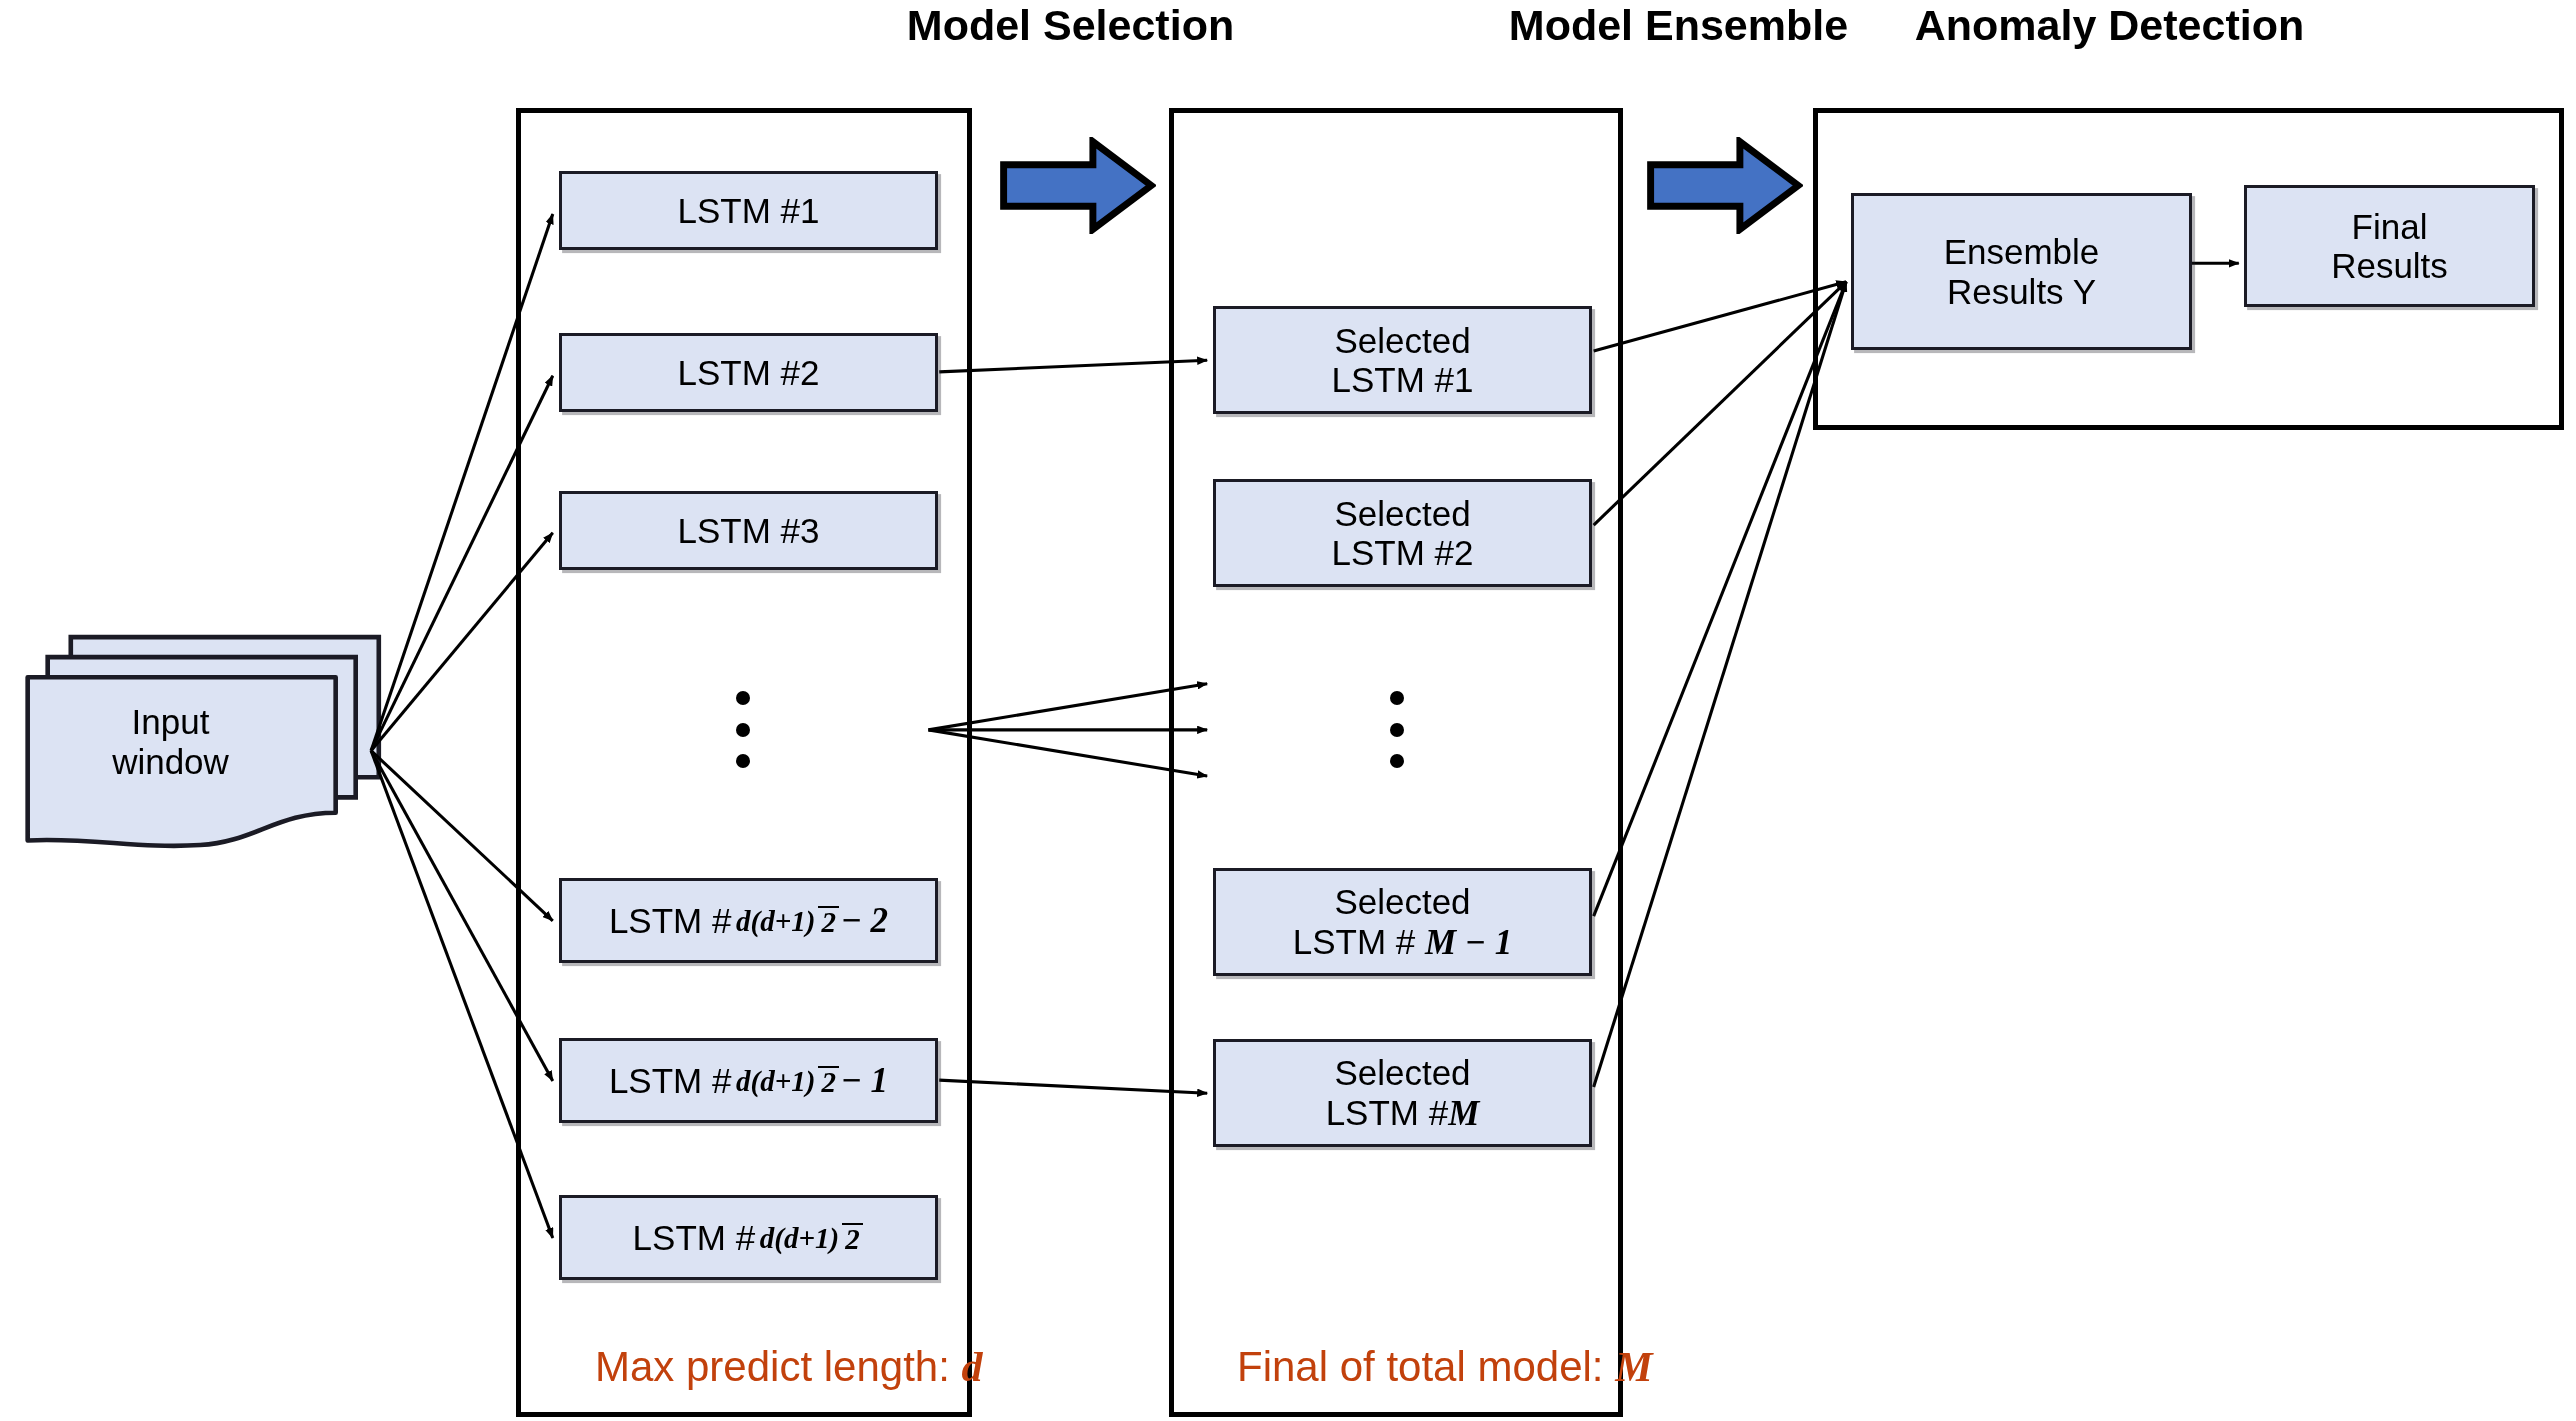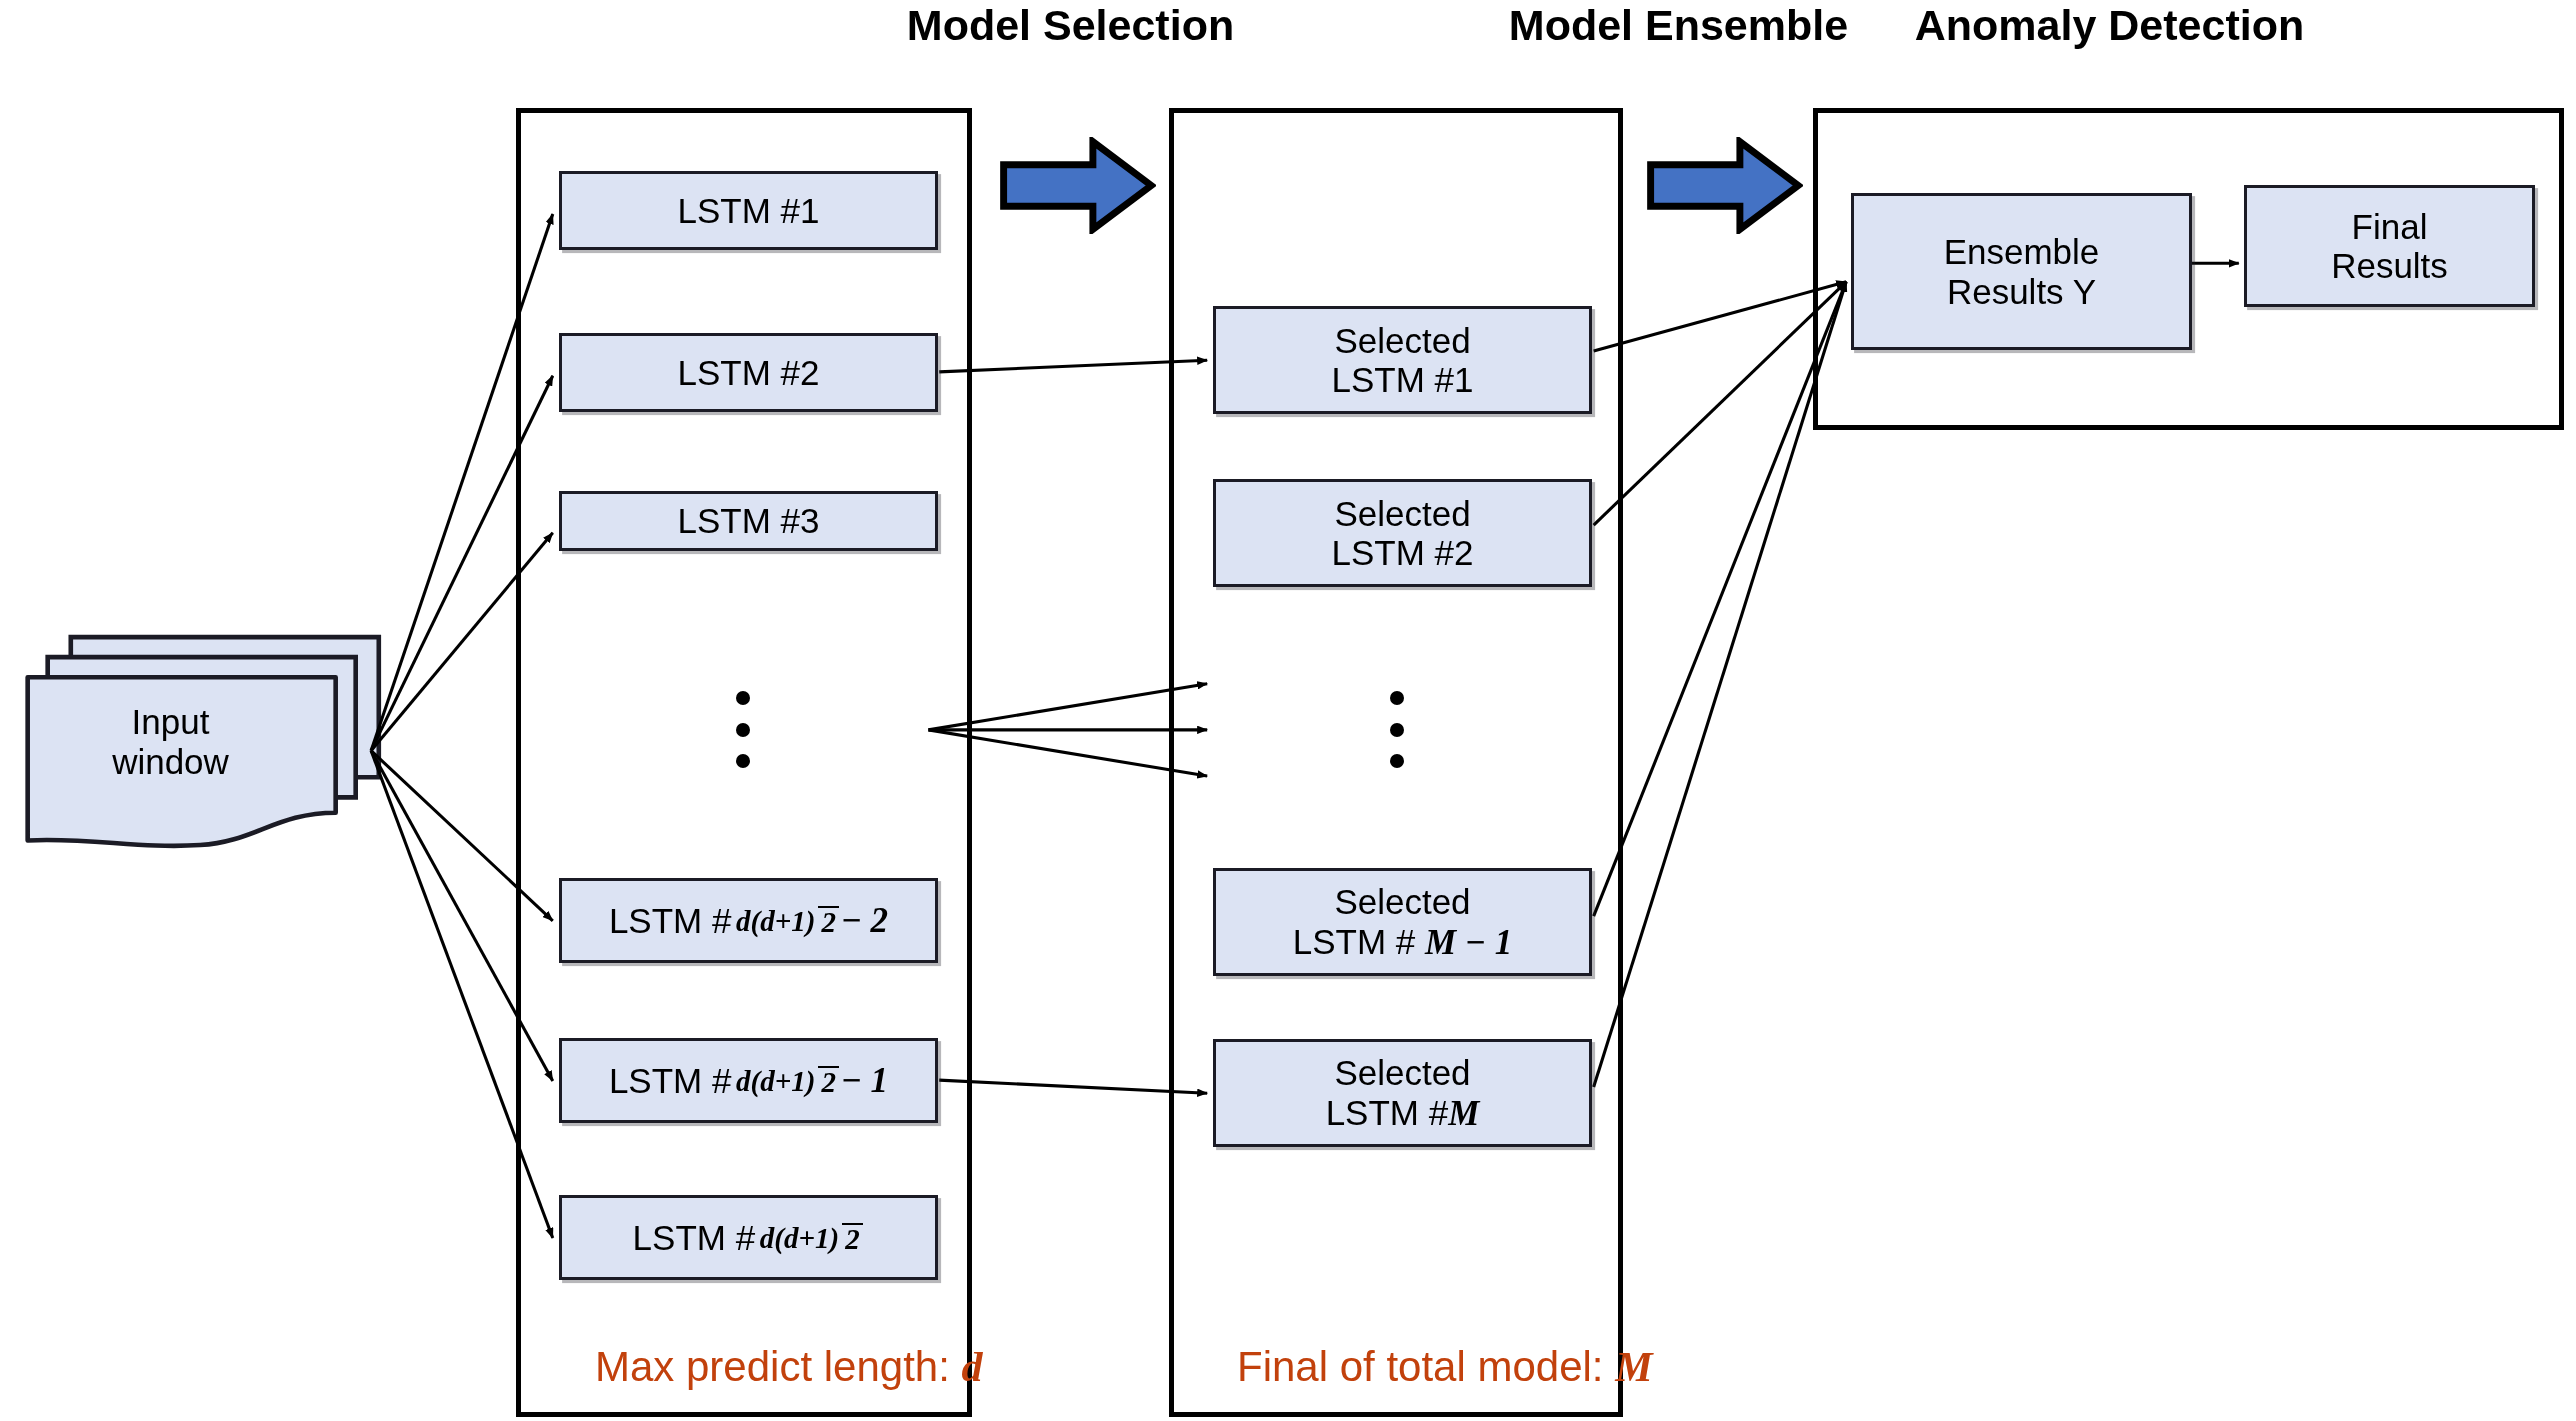--- a/index.html
+++ b/index.html
@@ -199,21 +199,21 @@
   </svg>
 
   <div class="node" style="left:559px; top:171px; width:379px; height:79px;">
     <span class="lbl">LSTM #1</span>
   </div>
 
   <div class="node" style="left:559px; top:333px; width:379px; height:79px;">
     <span class="lbl">LSTM #2</span>
   </div>
 
-  <div class="node" style="left:559px; top:491px; width:379px; height:60px;">
+  <div class="node" style="left:559px; top:491px; width:379px; height:79px;">
     <span class="lbl">LSTM #3</span>
   </div>
 
   <div class="node" style="left:559px; top:878px; width:379px; height:85px;">
     <span>LSTM #</span>
       <span class="frac">
       <span class="num">d(d+1)</span>
       <span class="den">2</span>
     </span>
       <span class="mathvar"> − 2</span>

